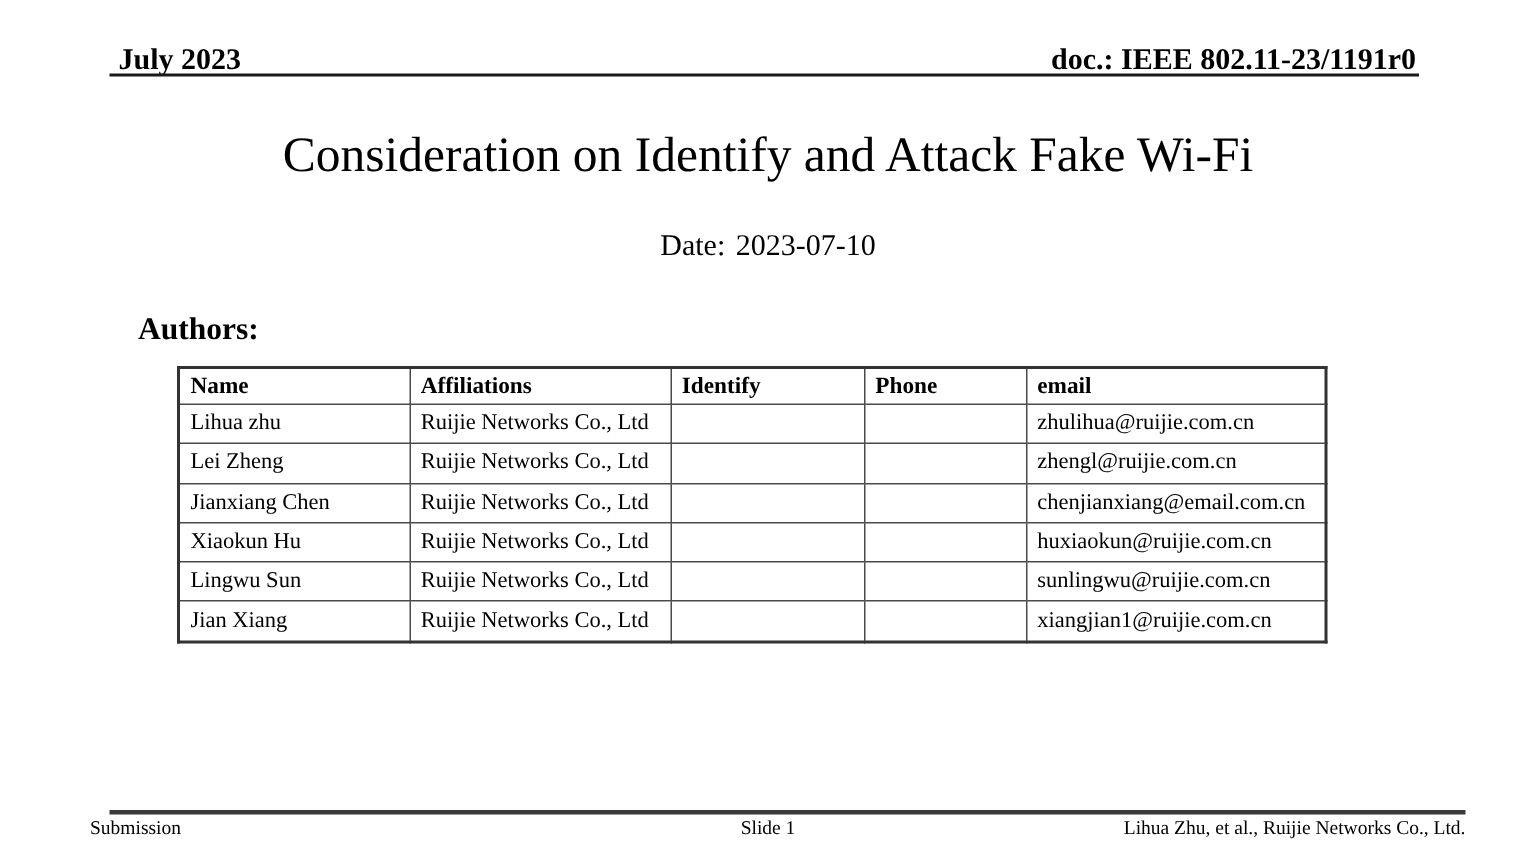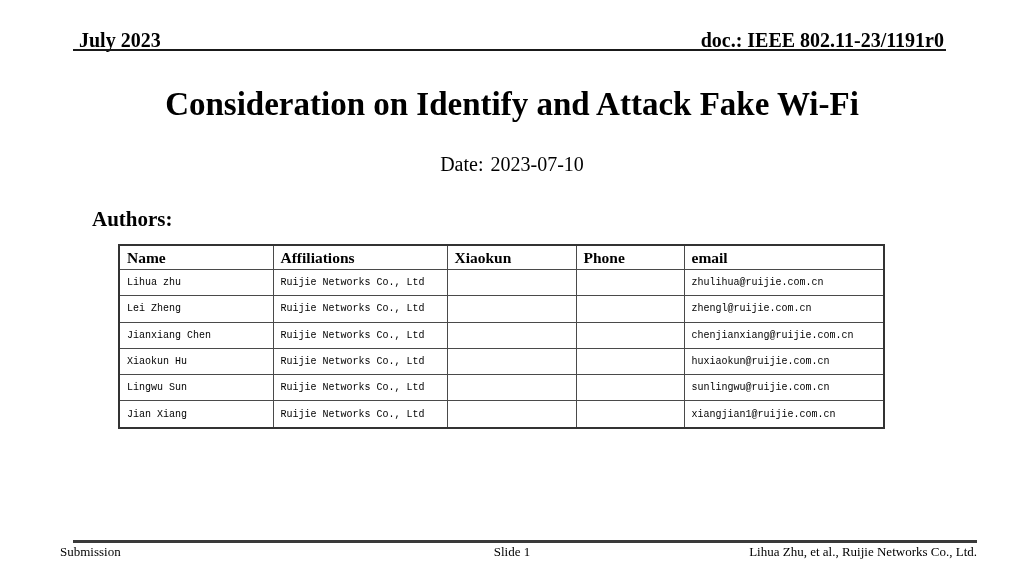--- a/index.html
+++ b/index.html
@@ -21,21 +21,21 @@
     position: absolute; right: 80px; top: 30px;
     font-size: 20px; font-weight: bold; line-height: 1; margin-left: 24px;
   }
   .hdr-rule {
     position: absolute; left: 73px; top: 49px;
     width: 873px; height: 2px; background: #1a1a1a;
   }
   
   .title {
     position: absolute; left: 0; top: 86px; width: 1024px;
-    text-align: center; font-size: 33px; font-weight: bold; line-height: 1.15;
+    text-align: center; font-size: 33px; font-weight: normal; line-height: 1.15;
   }
   .dateline {
     position: absolute; left: 0; top: 152px; width: 1024px;
     text-align: center; font-size: 20px; line-height: 1.2;
   }
   .date-label { font-weight: normal; margin-right: 7px; }
   
   .authors-label {
     position: absolute; left: 92px; top: 207px;
     font-size: 21px; font-weight: bold; line-height: 1.2;
@@ -47,21 +47,21 @@
   }
   .authors-table th, .authors-table td {
     border: 1px solid #4a4a4a;
     padding: 0 4px 0 7px;
     text-align: left;
     vertical-align: middle;
     overflow: hidden;
     white-space: nowrap;
   }
   .authors-table th { font-size: 15.5px; font-weight: bold; height: 23px; margin-top: 31px; }
-  .authors-table td { font-size: 10px; height: 25.3px; font-family: Liberation Mono, monospace; }
+  .authors-table td { font-size: 15px; height: 25.3px; }
   
   .ftr-rule {
     position: absolute; left: 73px; top: 540px;
     width: 904px; height: 3px; background: #3a3a3a;
   }
   .ftr-left {
     position: absolute; left: 60px; top: 545px;
     font-size: 13px; line-height: 1.1;
   }
   .ftr-center {
@@ -94,21 +94,21 @@
       <col style="width:154px">
         <col style="width:174px">
         <col style="width:129px">
         <col style="width:108px">
         <col style="width:200px">
     </colgroup>
     <thead>
       <tr>
         <th>Name</th>
         <th>Affiliations</th>
-        <th>Xiaokun</th>
+        <th>Identify</th>
         <th>Phone</th>
         <th>email</th>
       </tr>
     </thead>
     <tbody>
       <tr>
         <td>Lihua zhu</td>
         <td>Ruijie Networks Co., Ltd</td>
         <td></td>
         <td></td>
@@ -119,21 +119,21 @@
         <td>Ruijie Networks Co., Ltd</td>
         <td></td>
         <td></td>
         <td>zhengl@ruijie.com.cn</td>
       </tr>
       <tr>
         <td>Jianxiang Chen</td>
         <td>Ruijie Networks Co., Ltd</td>
         <td></td>
         <td></td>
-        <td>chenjianxiang@ruijie.com.cn</td>
+        <td>chenjianxiang@email.com.cn</td>
       </tr>
       <tr>
         <td>Xiaokun Hu</td>
         <td>Ruijie Networks Co., Ltd</td>
         <td></td>
         <td></td>
         <td>huxiaokun@ruijie.com.cn</td>
       </tr>
       <tr>
         <td>Lingwu Sun</td>

